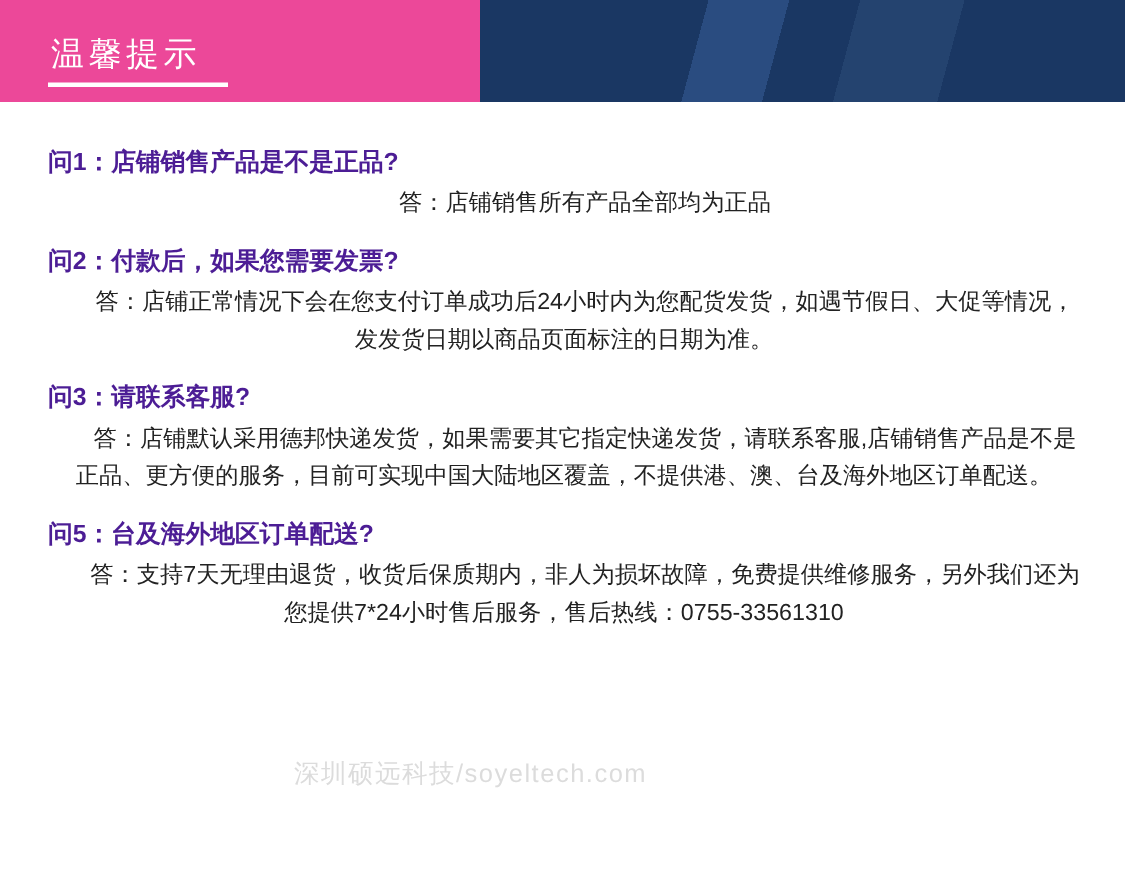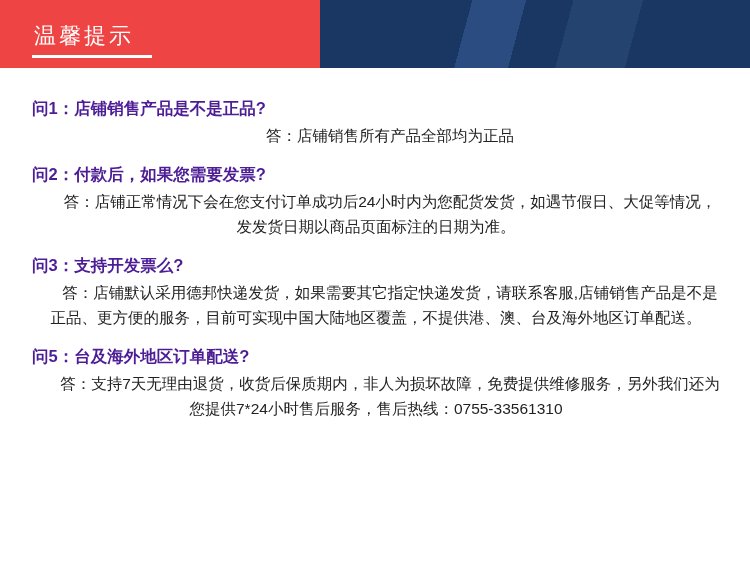--- a/index.html
+++ b/index.html
@@ -19,21 +19,21 @@
     height: 588px;
     background: #ffffff;
     box-sizing: border-box;
     overflow: hidden;
   }
   
   .header {
     position: relative;
     width: 750px;
     height: 68px;
-    background: #ef4444;
+    background: #ec4899;
     overflow: hidden;
   }
   .header .slash {
     position: absolute;
     top: 0;
     right: 0;
     width: 430px;
     height: 68px;
     background: linear-gradient(105deg, #1a3763 0%, #1a3763 34%, #2a4c80 34%, #2a4c80 46%, #1a3763 46%, #1a3763 100%);
   }
@@ -113,33 +113,34 @@
 
   <div class="header">
     <div class="slash"></div>
     <div class="slash2"></div>
     <div class="header-title">温馨提示</div>
     <div class="header-underline"></div>
   </div>
 
   <div class="content">
 
+    <div class="watermark wm2">深圳硕远科技/soyeltech.com</div>
 
     <div class="qa">
       <p class="q">问1：店铺销售产品是不是正品?</p>
       <p class="a">答：店铺销售所有产品全部均为正品</p>
     </div>
 
     <div class="qa">
       <p class="q">问2：付款后，如果您需要发票?</p>
       <p class="a">答：店铺正常情况下会在您支付订单成功后24小时内为您配货发货，如遇节假日、大促等情况，发发货日期以商品页面标注的日期为准。</p>
     </div>
 
     <div class="qa">
-      <p class="q">问3：支持开发票么?</p>
+      <p class="q">问3：请联系客服?</p>
       <p class="a">答：店铺默认采用德邦快递发货，如果需要其它指定快递发货，请联系客服,店铺销售产品是不是正品、更方便的服务，目前可实现中国大陆地区覆盖，不提供港、澳、台及海外地区订单配送。</p>
     </div>
 
 
     <div class="qa">
       <p class="q">问5：台及海外地区订单配送?</p>
       <p class="a">答：支持7天无理由退货，收货后保质期内，非人为损坏故障，免费提供维修服务，另外我们还为您提供7*24小时售后服务，售后热线：0755-33561310</p>
     </div>
 
   </div>

